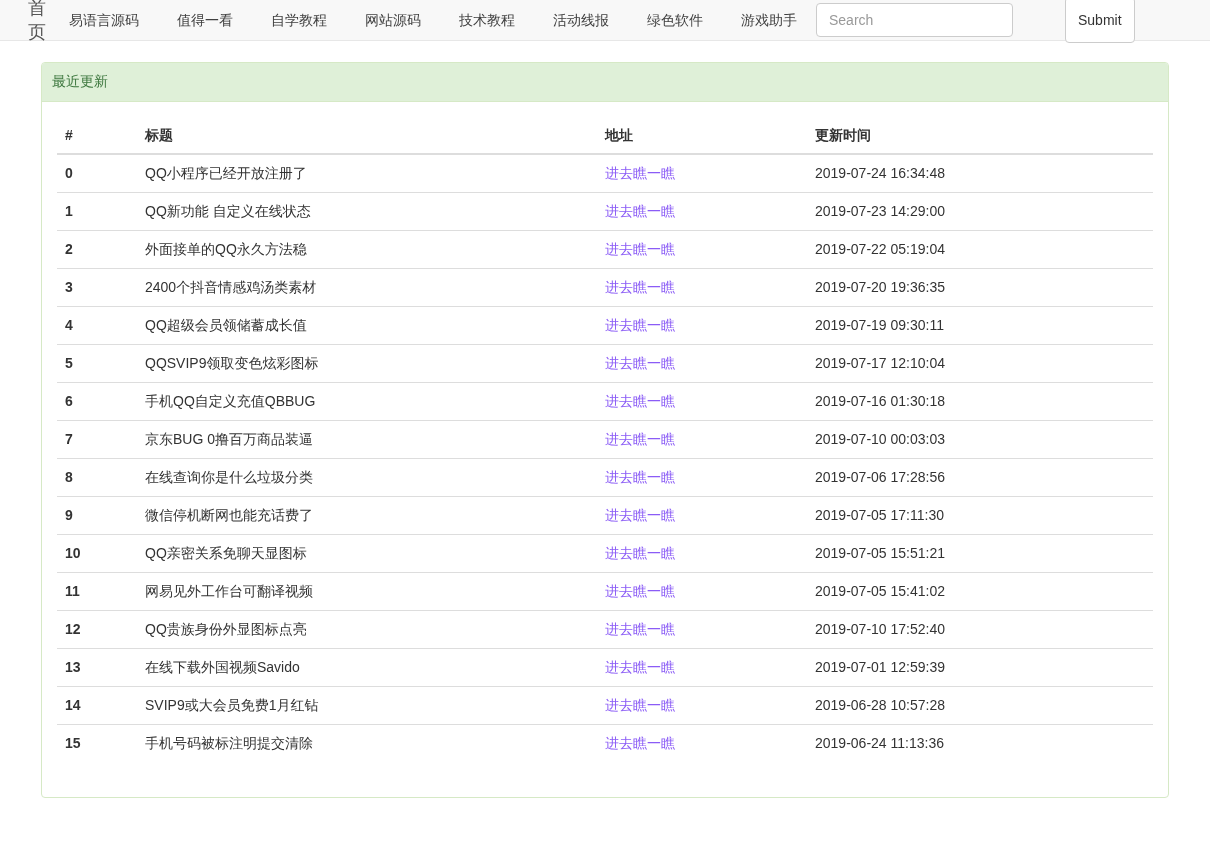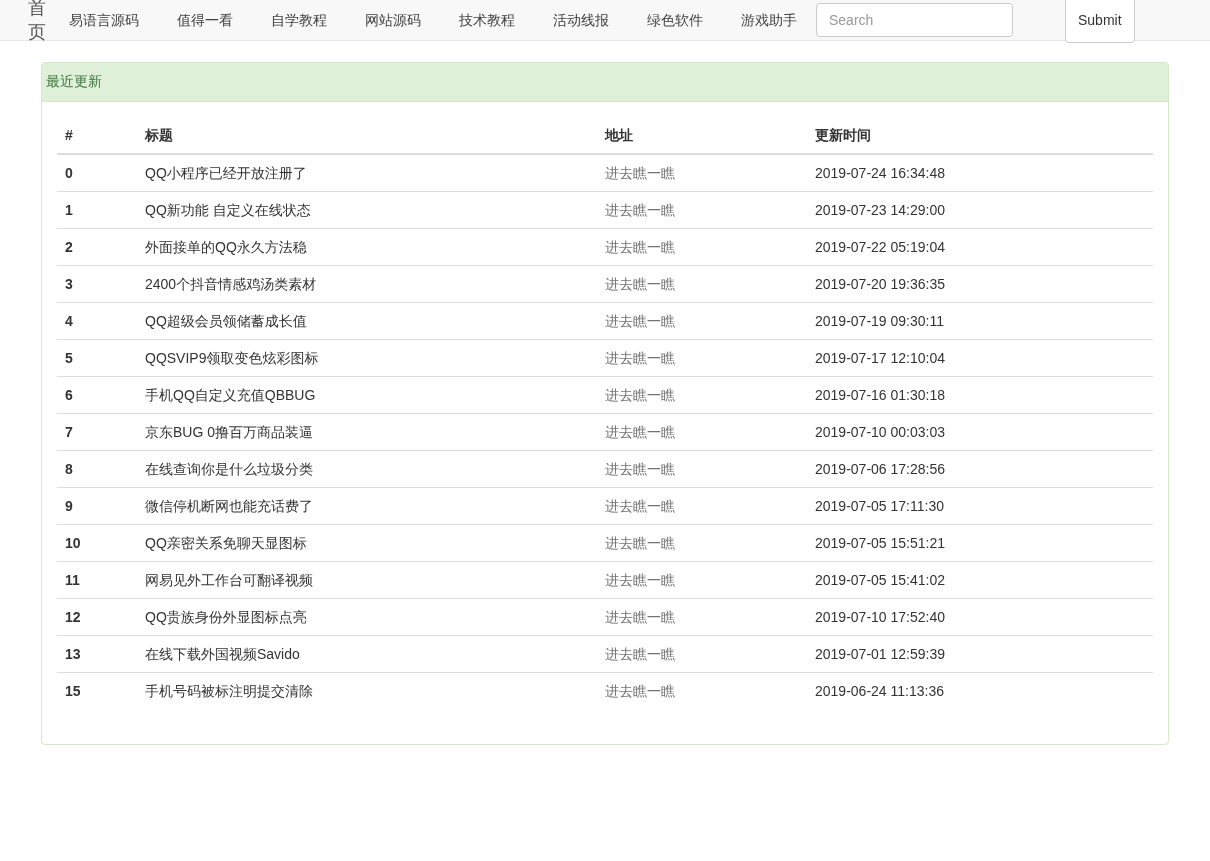--- a/index.html
+++ b/index.html
@@ -84,21 +84,21 @@
     margin: 21px auto 0;
   }
   .panel {
     border: 1px solid #d6e9c6;
     border-radius: 4px;
     background: #ffffff;
   }
   .panel-heading {
     background: #dff0d8;
     color: #3c763d;
-    padding: 10px 4px;
+    padding: 10px 10px;
     border-bottom: 1px solid #d6e9c6;
     border-radius: 3px 3px 0 0;
   }
   .panel-body { padding: 15px; }
 
   
   table.updates {
     width: 100%;
     border-collapse: collapse;
     margin-bottom: 20px;
@@ -113,23 +113,24 @@
   table.updates th {
     border-bottom: 2px solid #dddddd;
     font-weight: bold;
   }
   table.updates td { border-top: 1px solid #dddddd; }
   .col-index   { width: 80px; }
   .col-title   { width: 460px; }
   .col-address { width: 210px; }
   table.updates td.cell-index { font-weight: bold; }
   a.row-link {
-    color: #737373;
+    color: #8b5cf6;
     text-decoration: none;
     cursor: pointer;
+    font-family: Liberation Mono, monospace;
   }
 
   
   .pager {
     list-style: none;
     margin: 40px 0 5px;
     padding: 0;
     text-align: center;
   }
   .pager li { display: inline-block; margin: 0 2px; }
@@ -279,20 +280,26 @@
               <td>2019-07-10 17:52:40</td>
             </tr>
 
             <tr>
               <td class="cell-index">13</td>
               <td>在线下载外国视频Savido</td>
               <td><a class="row-link" href="#">进去瞧一瞧</a></td>
               <td>2019-07-01 12:59:39</td>
             </tr>
 
+            <tr>
+              <td class="cell-index">14</td>
+              <td>SVIP9或大会员免费1月红钻</td>
+              <td><a class="row-link" href="#">进去瞧一瞧</a></td>
+              <td>2019-06-28 10:57:28</td>
+            </tr>
 
             <tr>
               <td class="cell-index">15</td>
               <td>手机号码被标注明提交清除</td>
               <td><a class="row-link" href="#">进去瞧一瞧</a></td>
               <td>2019-06-24 11:13:36</td>
             </tr>
           </tbody>
       </table>
     </div>

